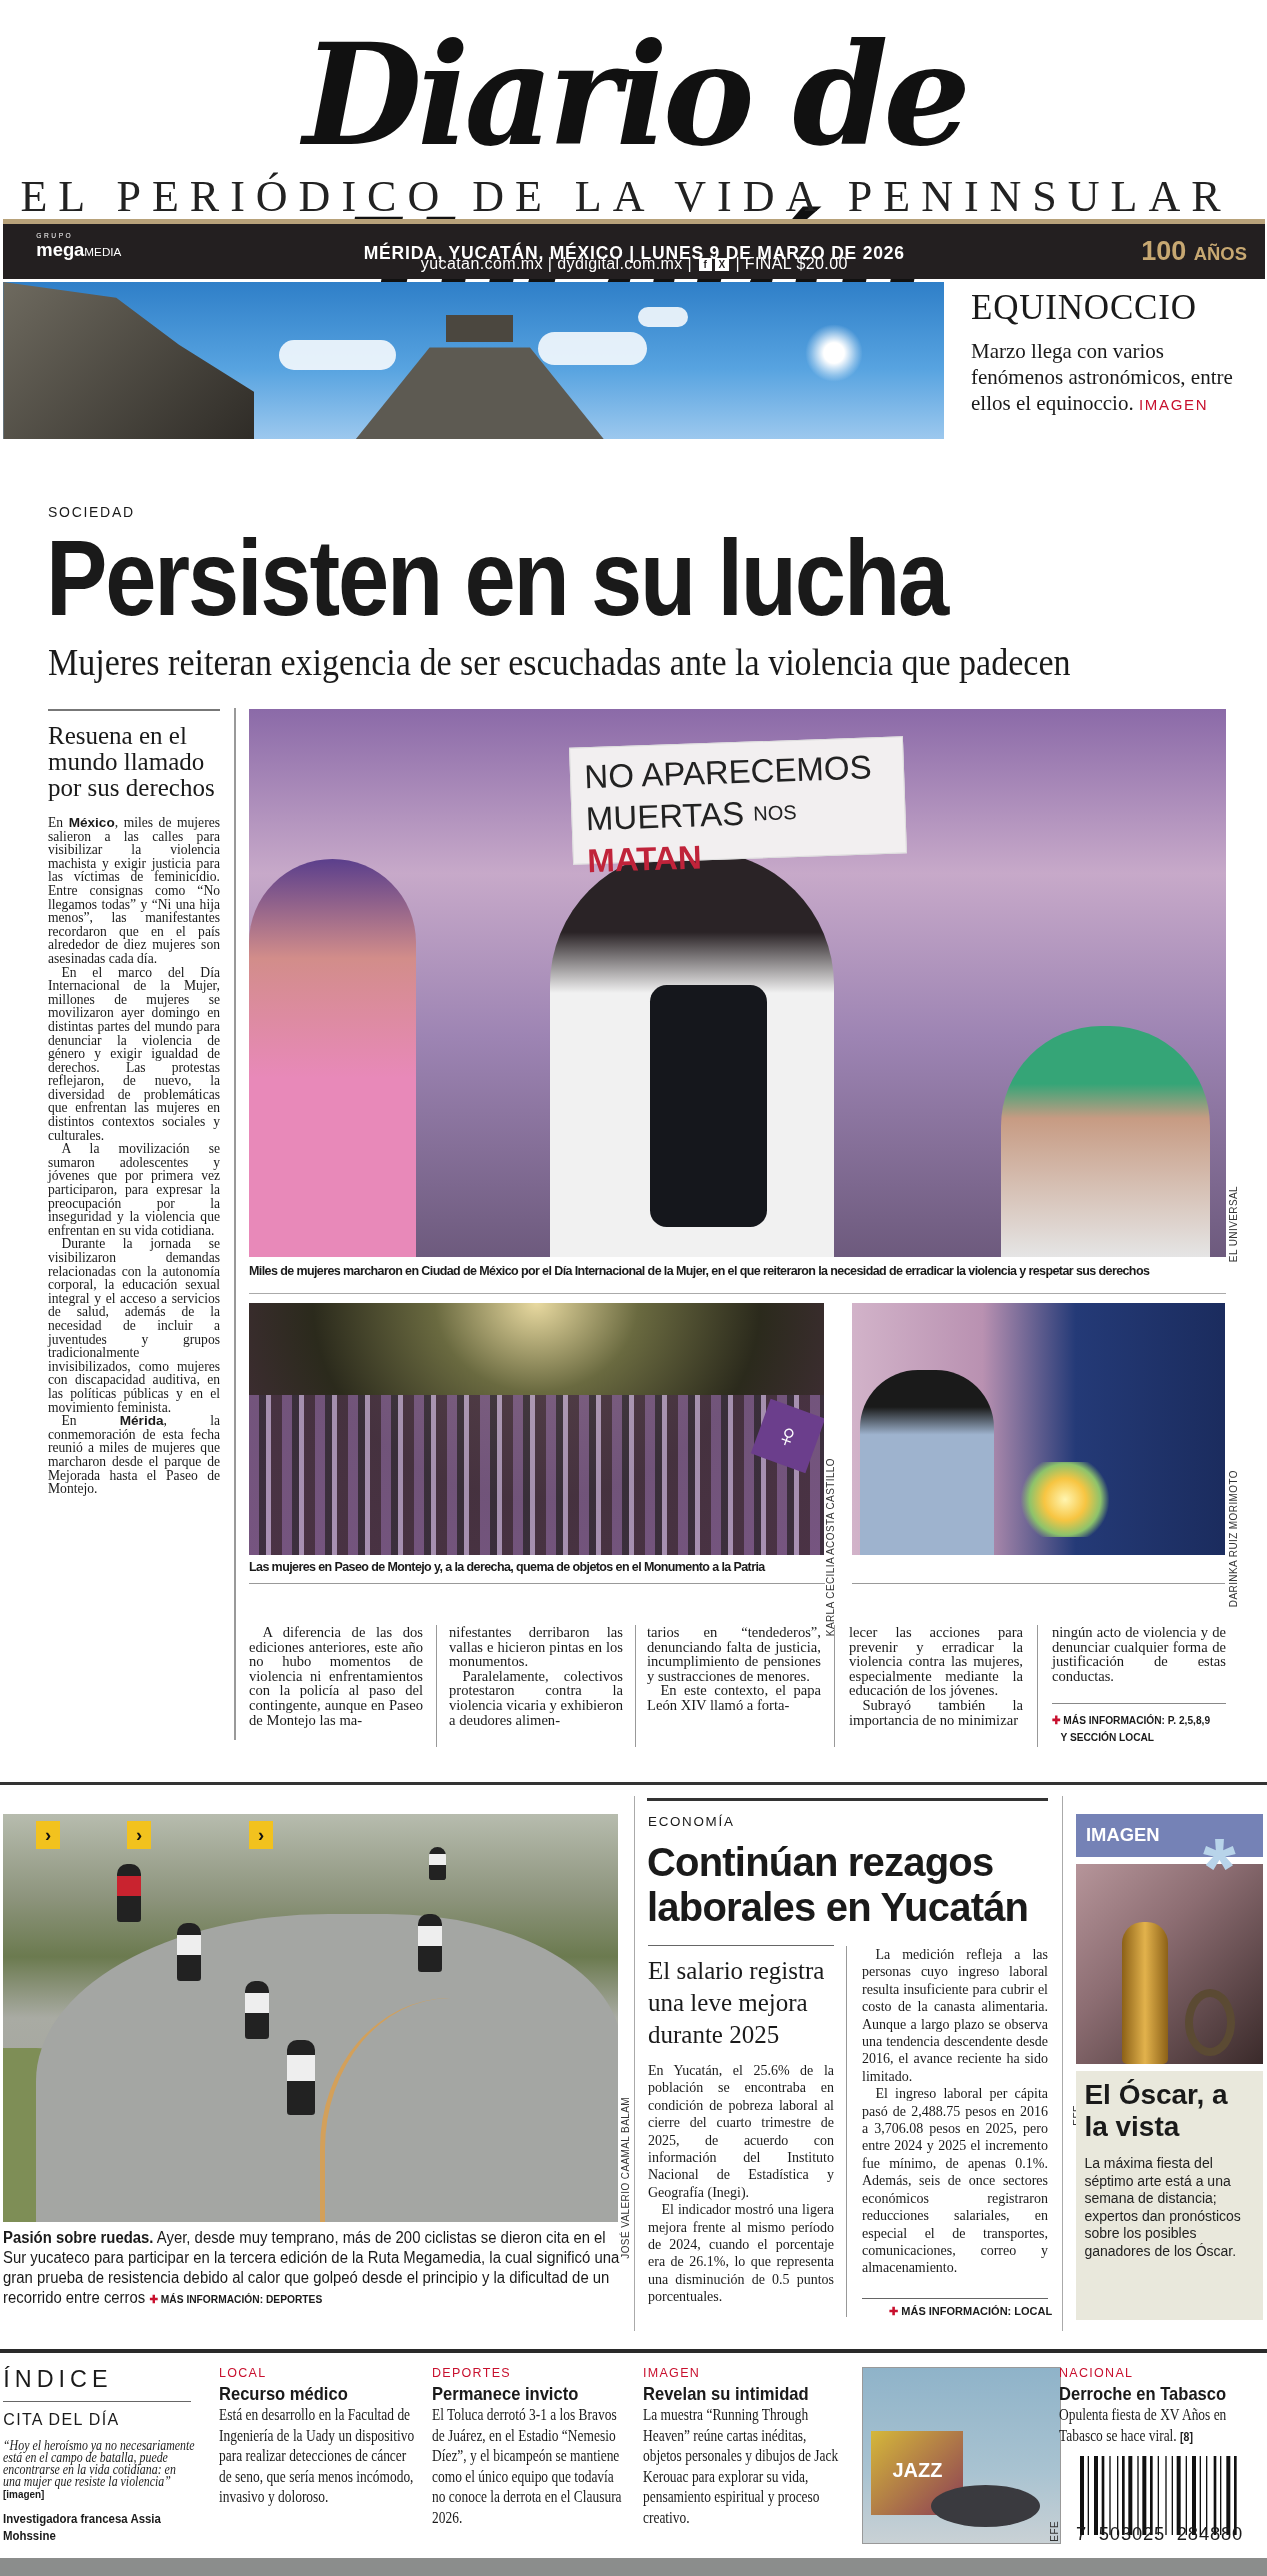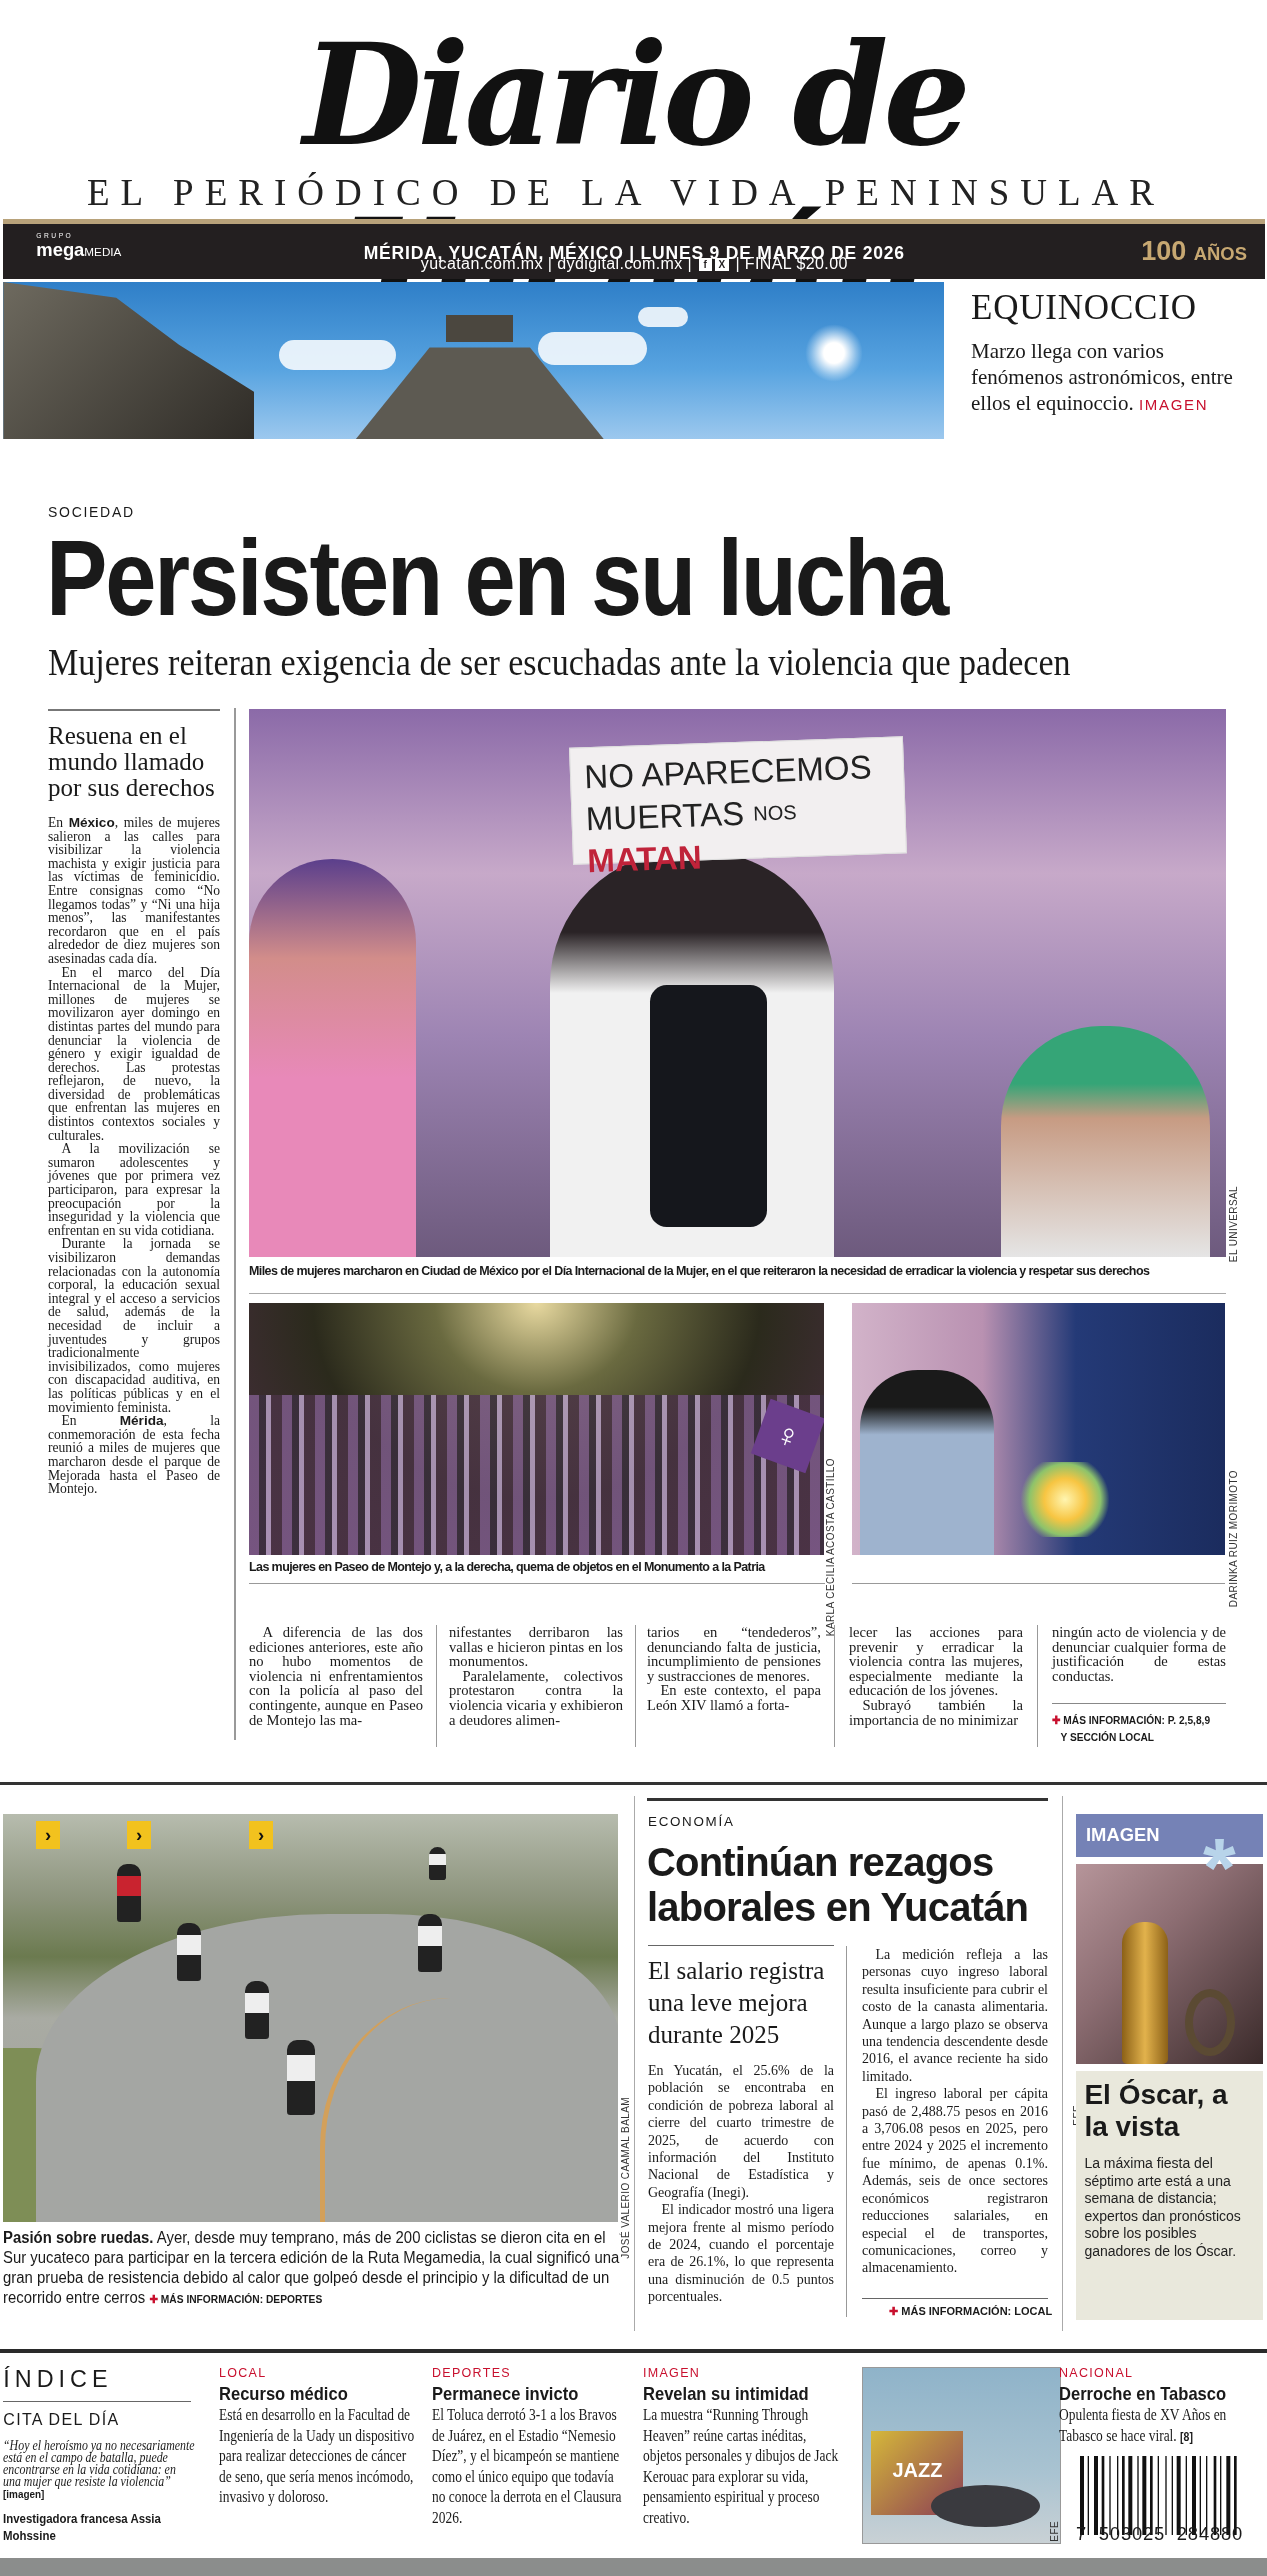--- a/index.html
+++ b/index.html
@@ -7,21 +7,21 @@
   .abs { position: absolute; }
   .sans { font-family: "Liberation Sans", sans-serif; }
   .serif { font-family: "Liberation Serif", serif; }
   .just { text-align: justify; hyphens: auto; }
   .red { color: #c8102e; }
   .rule { position: absolute; background: #777; }
   .vr { position: absolute; width: 1.7px; background: #999; }
 
   
   #logo { left: 50px; top: 8.4px; width: 1169px; height: 175px; font-family: "DejaVu Serif", serif; font-style: italic; font-weight: bold; font-size: 140px; letter-spacing: -5px; text-align: center; line-height: 175px; color: #111; transform: scaleX(0.98); }
-  #tagline { left: 0; top: 171px; width: 1252px; text-align: center; font-size: 37px; letter-spacing: 11px; color: #222; }
+  #tagline { left: 0; top: 171px; width: 1252px; text-align: center; font-size: 44px; letter-spacing: 11px; color: #222; }
   #goldbar { left: 3.3px; top: 219px; width: 1262px; height: 5px; background: #b8a27a; }
   #band { left: 3.3px; top: 224px; width: 1262px; height: 55px; background: #231f20; color: #fff; }
   #band .line1 { position: absolute; left: 0; width: 100%; top: 19px; text-align: center; font-size: 17.5px; letter-spacing: 0.8px; font-weight: bold; }
   #band .line2 { position: absolute; left: 0; width: 100%; top: 31px; text-align: center; font-size: 16px; letter-spacing: 0.4px; }
   #band .soc { display: inline-block; width: 13.4px; height: 13.4px; background: #fff; color: #231f20; font-size: 10px; line-height: 13.4px; text-align: center; font-weight: bold; vertical-align: middle; margin: 0 1.7px; }
   #megalogo { left: 33px; top: 8.4px; font-size: 18.4px; font-weight: bold; }
   #megalogo small { font-size: 6.7px; letter-spacing: 2.5px; display: block; font-weight: normal; }
   #megalogo span { font-weight: normal; font-size: 11.7px; }
   #anios { right: 18.4px; top: 11.7px; color: #c7a872; font-size: 27px; font-weight: bold; }
   #anios span { font-size: 18.4px; }

